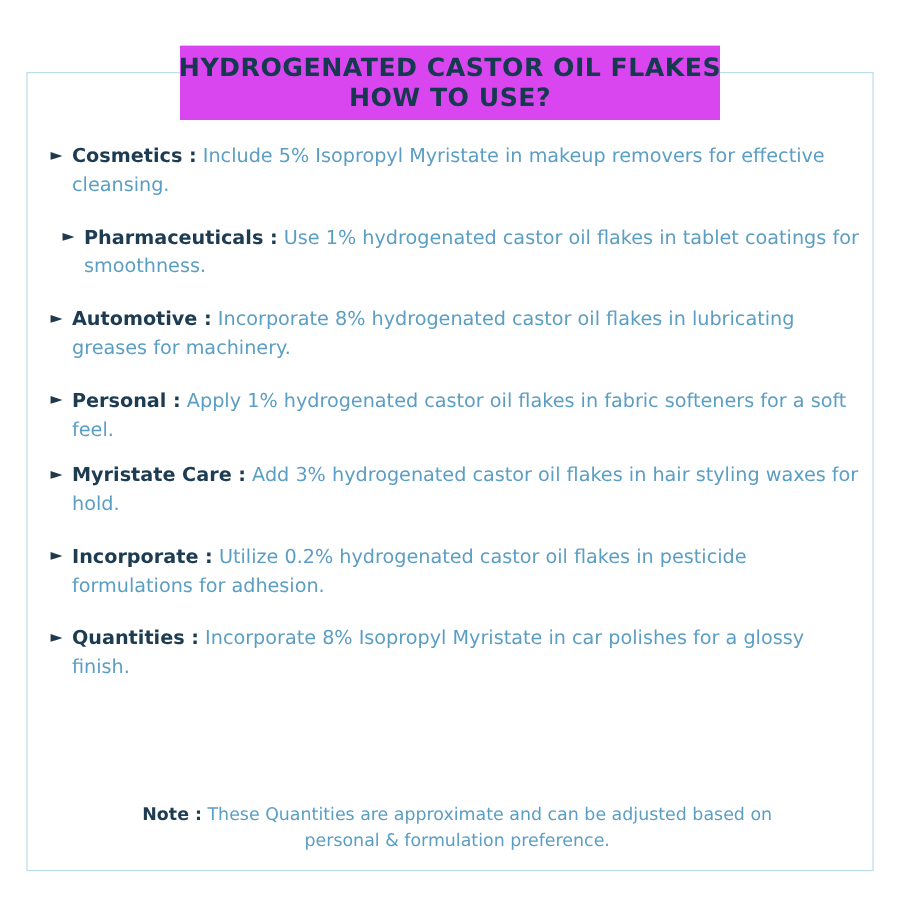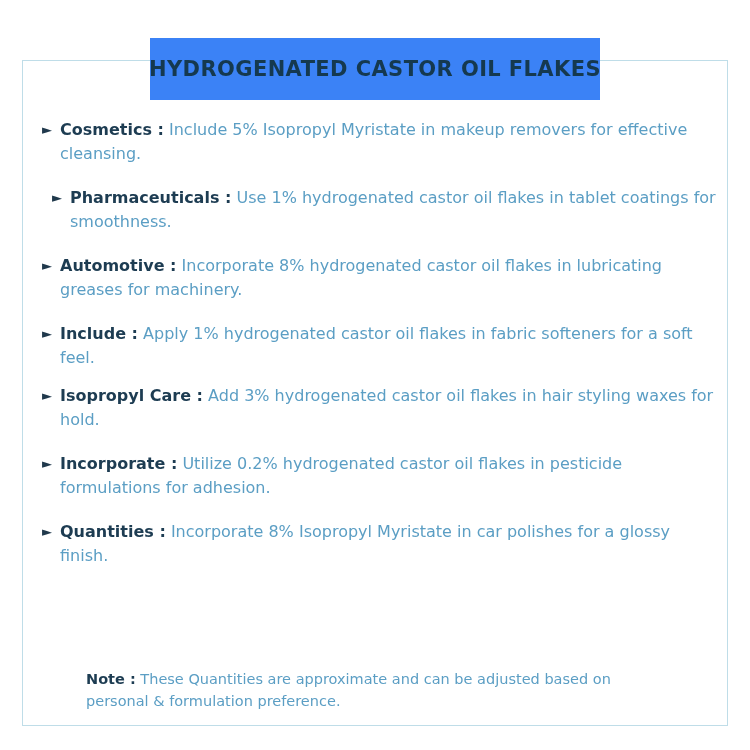--- a/index.html
+++ b/index.html
@@ -30,21 +30,21 @@
     box-sizing: border-box;
     pointer-events: none;
   }
   
   .title-banner {
     position: absolute;
     left: 150px;
     top: 38px;
     width: 450px;
     height: 62px;
-    background: #3b82f6;
+    background: #d946ef;
     display: flex;
     flex-direction: column;
     align-items: center;
     justify-content: center;
     box-sizing: border-box;
   }
   .title-line {
     color: #15394f;
     font-family: "DejaVu Sans", sans-serif;
     font-weight: bold;
@@ -86,41 +86,43 @@
     color: #5b9ec4;
     font-family: "DejaVu Sans", sans-serif;
   }
   .item-label {
     color: #1d3c52;
     font-weight: bold;
     text-align: right;
   }
   .note {
     position: absolute;
-    left: 86px;
+    left: 102px;
     right: 90px;
     bottom: 38px;
+    text-align: center;
     font-size: 14.5px;
     line-height: 22px;
     color: #5b9ec4;
   }
   .note-label {
     color: #1d3c52;
     font-weight: bold;
   }
 </style>
 </head>
 <body>
 
 <div class="page">
 
   <div class="frame"></div>
 
   <div class="title-banner">
     <div class="title-line">HYDROGENATED CASTOR OIL FLAKES</div>
+    <div class="title-line">HOW TO USE?</div>
   </div>
 
   <div class="content">
 
     <div class="item">
       <span class="bullet">►</span>
       <div class="item-text">
         <span class="item-label">Cosmetics :</span><span> Include 5% Isopropyl Myristate in makeup removers for effective cleansing.</span>
       </div>
     </div>
@@ -135,28 +137,28 @@
     <div class="item">
       <span class="bullet">►</span>
       <div class="item-text">
         <span class="item-label">Automotive :</span><span> Incorporate 8% hydrogenated castor oil flakes in lubricating greases for machinery.</span>
       </div>
     </div>
 
     <div class="item tight">
       <span class="bullet">►</span>
       <div class="item-text">
-        <span class="item-label">Include :</span><span> Apply 1% hydrogenated castor oil flakes in fabric softeners for a soft feel.</span>
+        <span class="item-label">Personal :</span><span> Apply 1% hydrogenated castor oil flakes in fabric softeners for a soft feel.</span>
       </div>
     </div>
 
     <div class="item">
       <span class="bullet">►</span>
       <div class="item-text">
-        <span class="item-label">Isopropyl Care :</span><span> Add 3% hydrogenated castor oil flakes in hair styling waxes for hold.</span>
+        <span class="item-label">Myristate Care :</span><span> Add 3% hydrogenated castor oil flakes in hair styling waxes for hold.</span>
       </div>
     </div>
 
     <div class="item">
       <span class="bullet">►</span>
       <div class="item-text">
         <span class="item-label">Incorporate :</span><span> Utilize 0.2% hydrogenated castor oil flakes in pesticide formulations for adhesion.</span>
       </div>
     </div>
 

